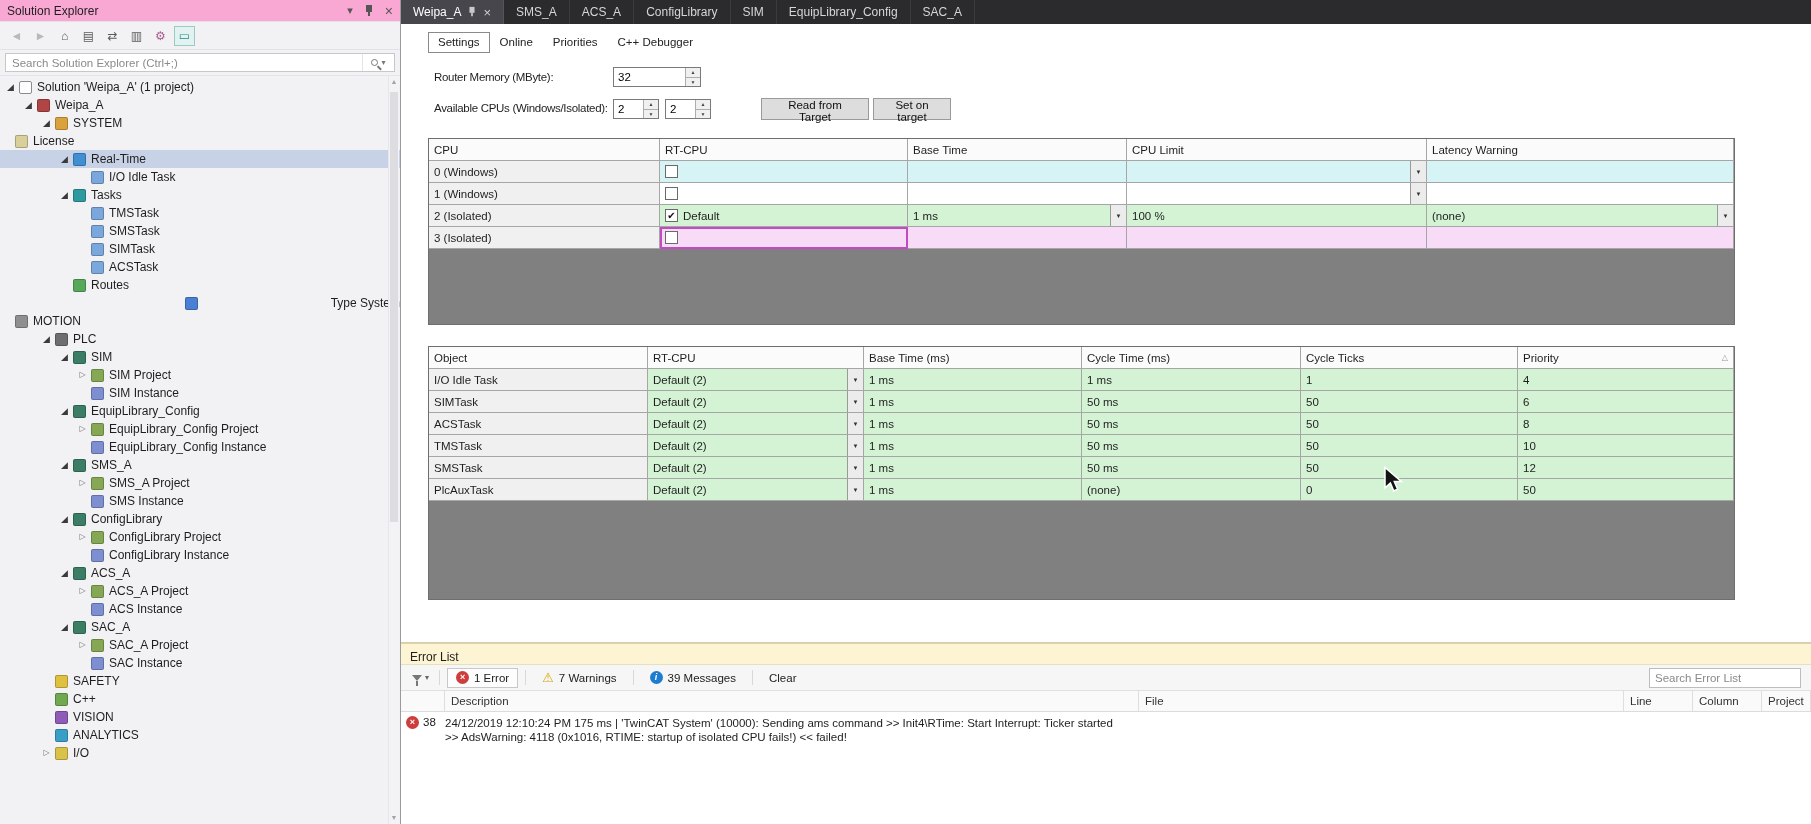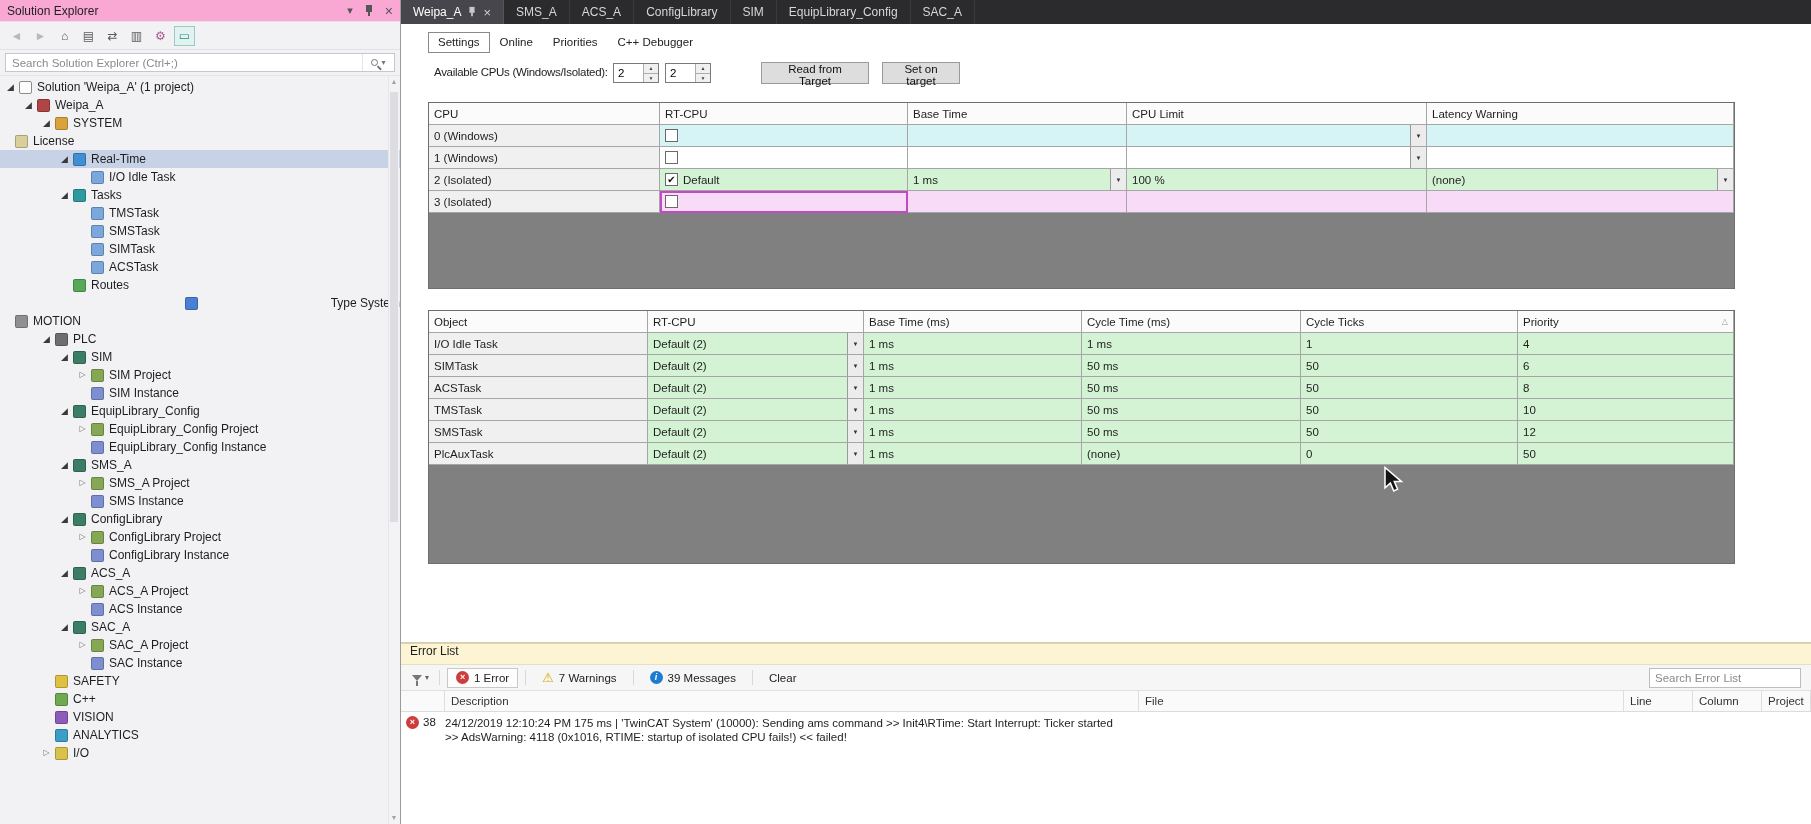--- a/index.html
+++ b/index.html
@@ -101,21 +101,21 @@
 .cell.focus{outline:2px solid #c24ac2;outline-offset:-2px}
 .dd{position:absolute;right:0;top:0;bottom:0;width:16px;border-left:1px solid #9a9a9a;background:#ececec;
   display:flex;align-items:center;justify-content:center;font-size:6px;color:#333}
 .checkbox{width:13px;height:13px;flex:0 0 13px;border:1px solid #6a6a6a;background:#fff;margin-right:5px;
   display:flex;align-items:center;justify-content:center;font-size:10px;line-height:1;color:#111}
 .sort-tri{margin-left:auto;font-size:8px;color:#9a9a9a}
 
 
 #error-list{height:182px;flex:0 0 182px;display:flex;flex-direction:column;background:#fff;border-top:1px solid #cccccc}
 .el-title{height:22px;background:var(--errorlist-header-bg);border-top:1px solid #e8d48e;border-bottom:1px solid #e6e0c2;
-  display:flex;align-items:flex-start;padding:0 9px;font-size:12px}
+  display:flex;align-items:flex-end;padding:0 9px;font-size:12px}
 .el-toolbar{height:26px;background:#f6f6f6;border-bottom:1px solid #e0e0e0;display:flex;align-items:center;padding:0 8px;gap:7px}
 .el-btn{display:flex;align-items:center;gap:5px;height:20px;padding:0 8px;border:1px solid #c8c8c8;background:#fdfdfd;
   font:inherit;font-size:11.5px;color:#222;cursor:default}
 .el-btn.flat{border-color:transparent;background:transparent}
 .el-sep{width:1px;height:15px;background:#d8d8d8}
 .funnel-wrap{display:flex;align-items:center;gap:3px;padding:0 3px}
 .funnel{width:0;height:0;border-left:5px solid transparent;border-right:5px solid transparent;border-top:6px solid #777;position:relative}
 .funnel::after{content:"";position:absolute;left:-1px;top:0;width:2px;height:5px;background:#777}
 .f-chev{font-size:8px;color:#666}
 .err-ico{width:13px;height:13px;flex:0 0 13px;border-radius:50%;background:var(--error-red);color:#fff;font-size:9px;font-weight:bold;
@@ -397,40 +397,52 @@
       </div>
 
     <div id="document">
       <div id="editor-tabs">
           <span class="ed-tab active">Settings</span>
           <span class="ed-tab">Online</span>
           <span class="ed-tab">Priorities</span>
           <span class="ed-tab">C++ Debugger</span>
         </div>
 
+      <div class="form-row row-rm">
+        <span class="f-label">Router Memory (MByte):</span>
+        <span class="f-controls">
+          <span class="spin" style="width:88px">
+            <input value="32" style="">
+            <span class="arrows">
+                <span>▲</span>
+                <span>▼</span>
+              </span>
+          </span>
+        </span>
+      </div>
 
       <div class="form-row row-cpu">
         <span class="f-label">Available CPUs (Windows/Isolated):</span>
         <span class="f-controls">
           <span class="spin" style="width:46px">
             <input value="2" style="">
             <span class="arrows">
                 <span>▲</span>
                 <span>▼</span>
               </span>
           </span>
           <span class="spin" style="width:46px;margin-left:6px">
             <input value="2" style="">
             <span class="arrows">
                 <span>▲</span>
                 <span>▼</span>
               </span>
           </span>
           <button class="btn" style="margin-left:50px;width:108px">Read from Target</button>
-          <button class="btn" style="margin-left:13px;width:78px">Set on target</button>
+          <button class="btn" style="margin-left:4px;width:78px">Set on target</button>
         </span>
       </div>
 
       <div class="table-zone" id="cpu-zone">
         <div class="grid" id="cpu-grid">
             <div class="cell head">CPU</div>
             <div class="cell head">RT-CPU</div>
             <div class="cell head">Base Time</div>
             <div class="cell head">CPU Limit</div>
             <div class="cell head">Latency Warning</div>

